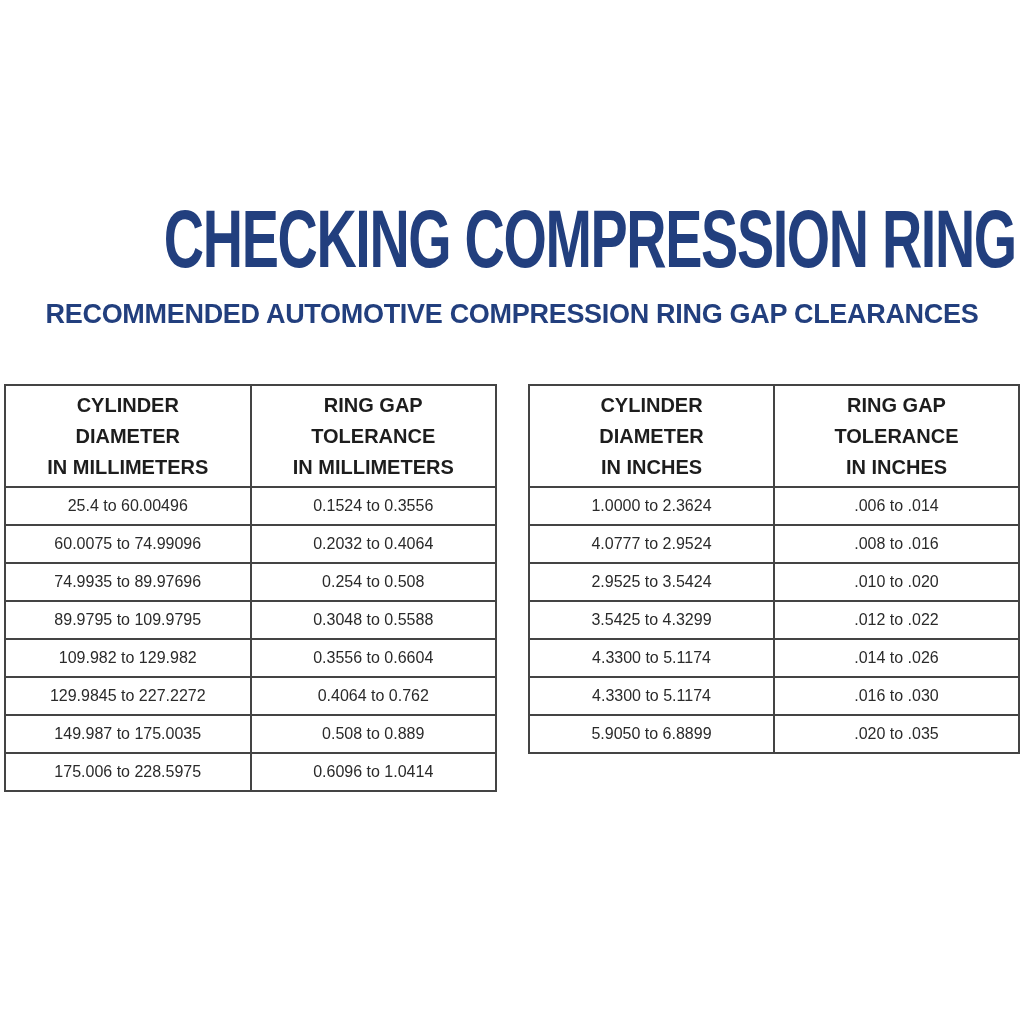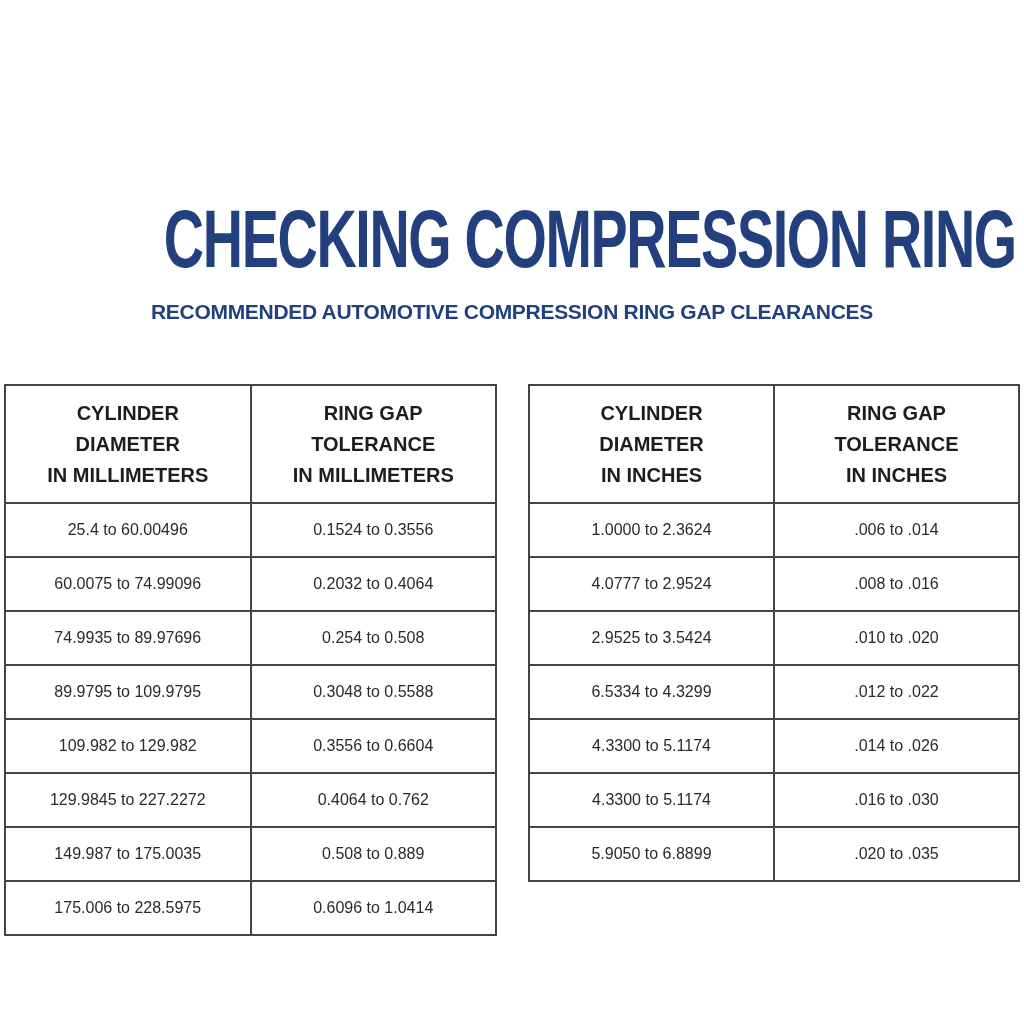--- a/index.html
+++ b/index.html
@@ -29,21 +29,21 @@
     color: #223f7e;
     transform: scaleX(0.68);
     transform-origin: 50% 50%;
   }
   .subtitle {
     position: absolute;
     top: 301px;
     left: 0;
     width: 1024px;
     text-align: center;
-    font-size: 21px;
+    font-size: 27px;
     font-weight: bold;
     line-height: 1;
     letter-spacing: -0.3px;
     white-space: nowrap;
     color: #223f7e;
   }
   .tbl-wrap-left {
     position: absolute;
     top: 384px;
     left: 4px;
@@ -59,21 +59,21 @@
     width: 100%;
     border-collapse: collapse;
     table-layout: fixed;
   }
   table.spec th,
   table.spec td {
     border: 2px solid #444444;
     text-align: center;
     vertical-align: middle;
     overflow: hidden;
-    padding: 8px;
+    padding: 0;
   }
   table.spec th {
     height: 100px;
     font-size: 20px;
     font-weight: bold;
     line-height: 31px;
     color: #1d1d1d;
     white-space: pre-line;
   }
   table.spec td {
@@ -160,21 +160,21 @@
         </tr>
         <tr>
           <td>4.0777 to 2.9524</td>
           <td>.008 to .016</td>
         </tr>
         <tr>
           <td>2.9525 to 3.5424</td>
           <td>.010 to .020</td>
         </tr>
         <tr>
-          <td>6.5334 to 4.3299</td>
+          <td>3.5425 to 4.3299</td>
           <td>.012 to .022</td>
         </tr>
         <tr>
           <td>4.3300 to 5.1174</td>
           <td>.014 to .026</td>
         </tr>
         <tr>
           <td>4.3300 to 5.1174</td>
           <td>.016 to .030</td>
         </tr>

